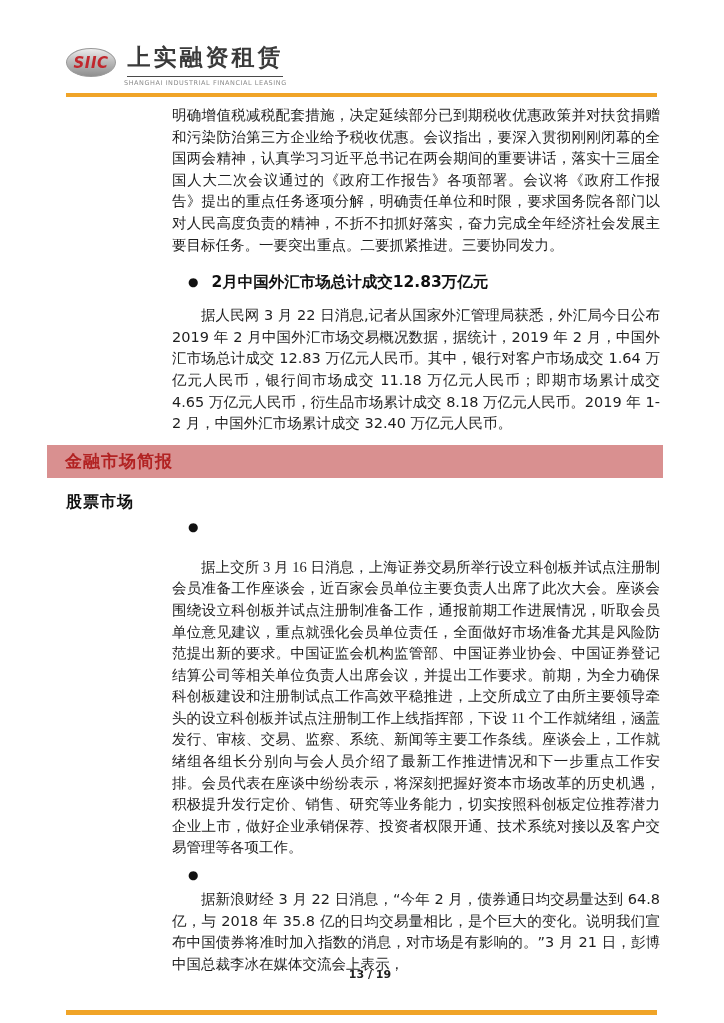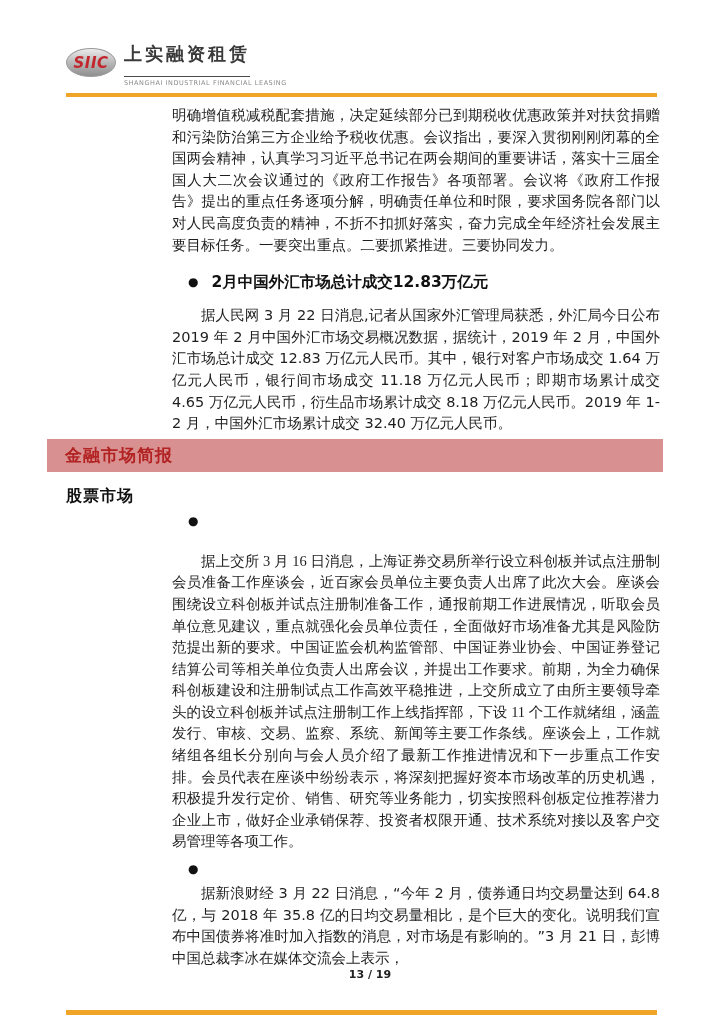--- a/index.html
+++ b/index.html
@@ -7,38 +7,38 @@
     position:relative;
     width:724px;height:1023px;
     background:#ffffff;
     overflow:hidden;
     font-family:"DejaVu Sans","Liberation Sans",sans-serif;
     color:#1c1c1c;
   }
   
   .header{
     padding:42px 0 0 66px;
-    display:flex;align-items:flex-start;
+    display:flex;align-items:flex-start;text-align:center;
   }
   .logo-oval{
     width:48px;height:27px;
     border-radius:50%;
     background:linear-gradient(180deg,#ececec 0%,#bdbdbd 45%,#8f8f8f 100%);
     border:1px solid #9a9a9a;
     display:flex;align-items:center;justify-content:center;
     font-style:italic;font-weight:bold;font-size:15px;color:#c1272d;
     letter-spacing:0.5px;
     margin-top:6px;
   }
   .logo-text{margin-left:8px;}
   .company-name{
-    font-size:18px;font-weight:600;color:#3a3a3a;
+    font-size:23px;font-weight:600;color:#3a3a3a;
     letter-spacing:3px;
     border-bottom:1.5px solid #4a4a4a;
-    padding-bottom:10px;
+    padding-bottom:3px;
     display:inline-block;
   }
   .company-sub{
     font-size:6.5px;color:#8a8a8a;letter-spacing:0.55px;margin-top:2px;
   }
   .rule{
     margin-left:66px;width:591px;height:4px;
     background:#f0a428;
   }
   .rule-top{margin-top:6px;}
@@ -58,21 +58,21 @@
   .bullet-row{
     display:flex;align-items:baseline;
     margin-left:122px;
     font-weight:bold;font-size:15.5px;color:#111;
   }
   .bullet-row .glyph{font-size:12px;margin-right:13px;transform:translateY(-1px);}
   .b1{margin-top:16px;}
   .b2{margin-top:8px;}
   .b3{margin-top:10px;}
   .banner{
-    margin:4px 0 0 47px;width:616px;height:33px;
+    margin:10px 0 0 47px;width:616px;height:33px;
     background:#d99090;
     display:flex;align-items:center;
     padding-left:18px;box-sizing:border-box;
     font-size:17px;font-weight:bold;color:#b22222;
     letter-spacing:1px;
   }
   .section-heading{
     margin:12px 0 0 66px;
     font-size:16px;font-weight:bold;color:#111;
     letter-spacing:1px;

